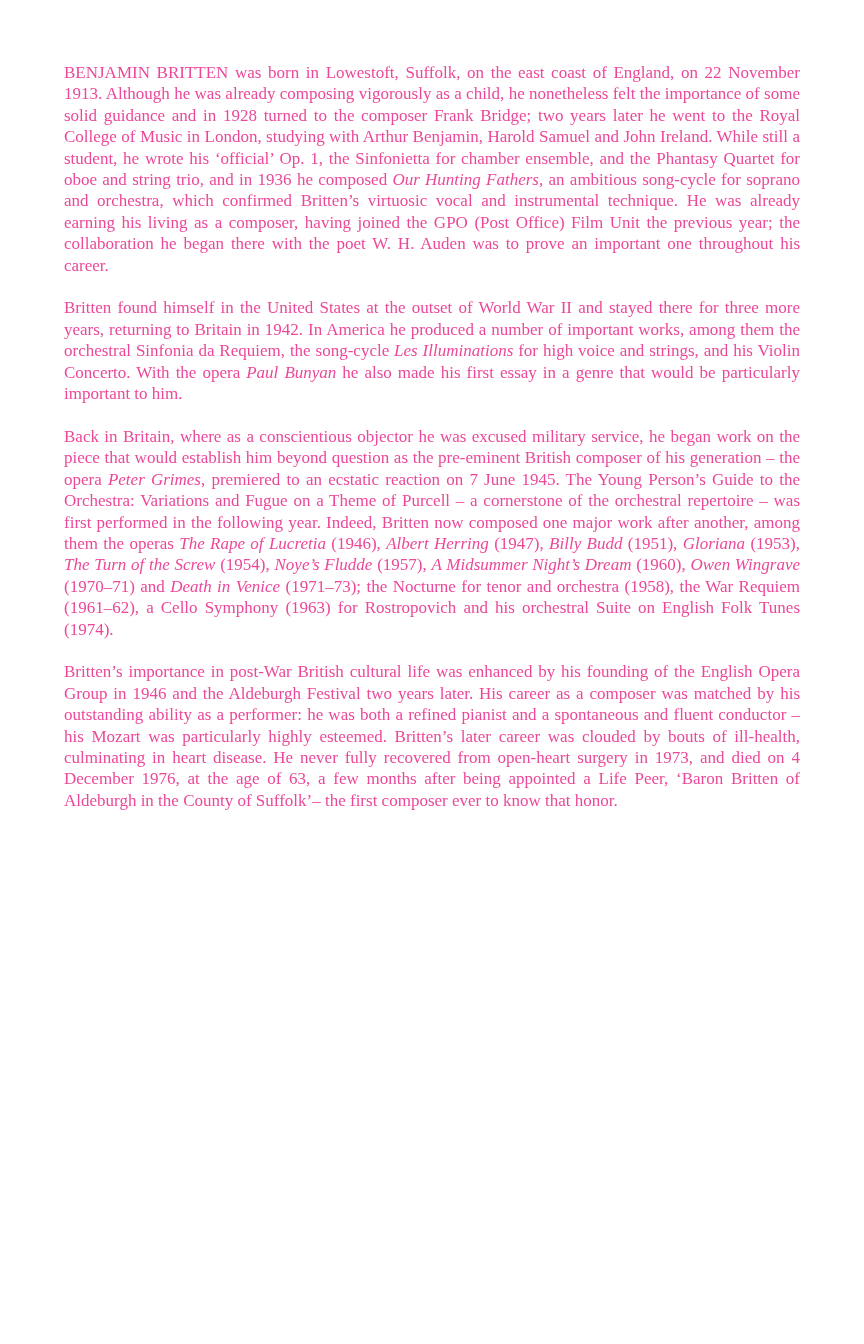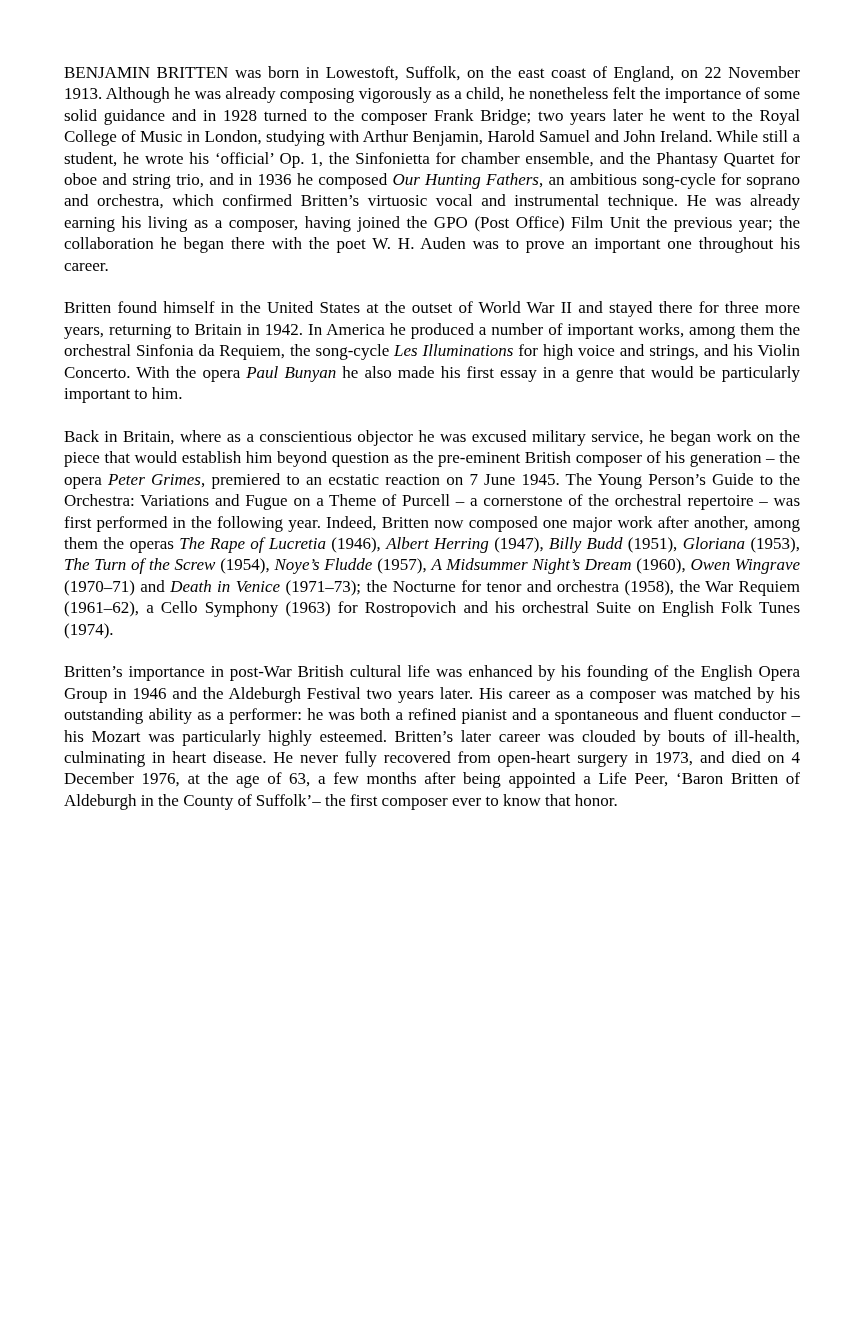--- a/index.html
+++ b/index.html
@@ -13,21 +13,21 @@
     height: 1344px;
     background: #ffffff;
     box-sizing: border-box;
     padding: 62px 64px 0 64px;
     overflow: hidden;
   }
   .article-body p {
     font-family: "Liberation Serif", "DejaVu Serif", serif;
     font-size: 17px;
     line-height: 21.4px;
-    color: #000000;
+    color: #ec4899;
     text-align: justify;
     margin: 0 0 21.4px 0;
     padding: 0;
   }
   .article-body p span.it {
     font-style: italic;
   }
 </style>
 </head>
 <body>

